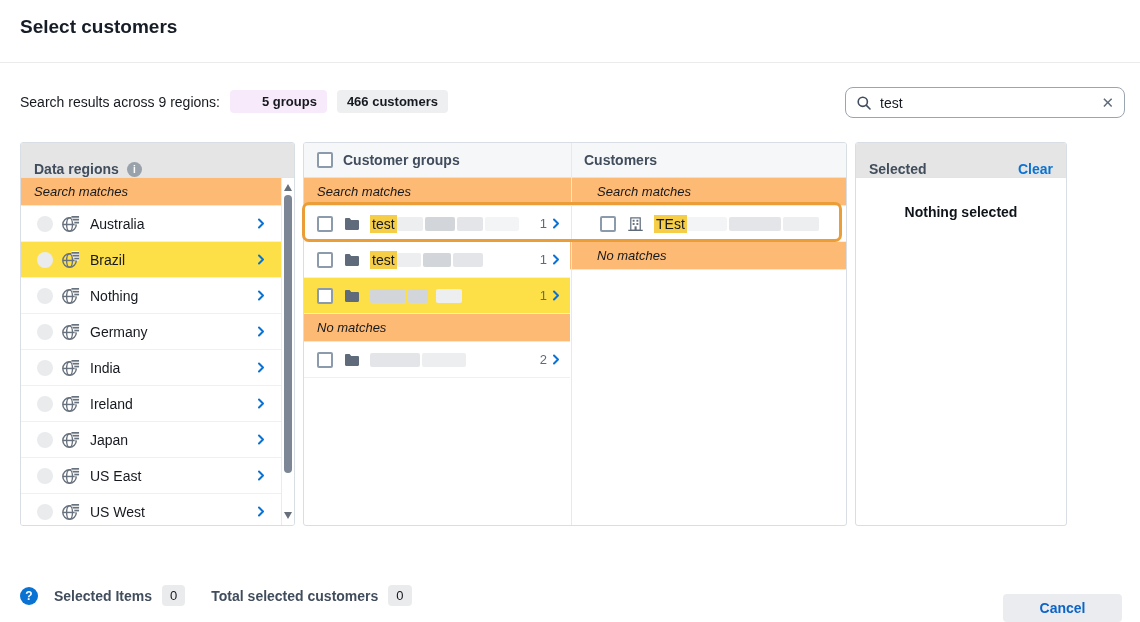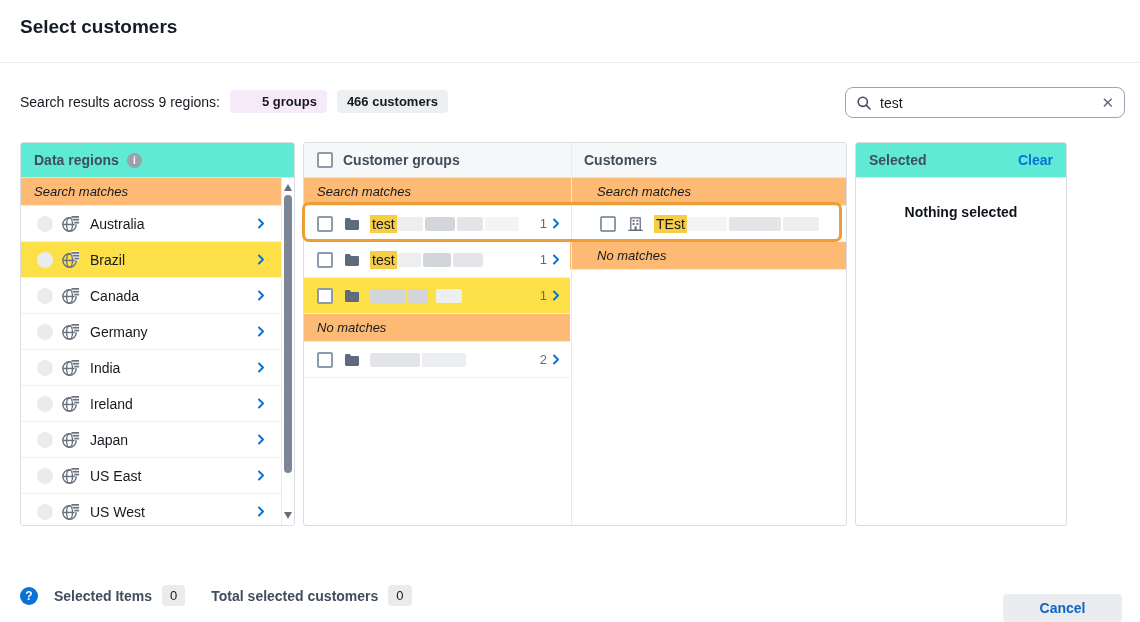--- a/index.html
+++ b/index.html
@@ -19,22 +19,22 @@
   .searchbox { top:87px; left:845px; width:280px; height:31px; border:1px solid #9aa5b1;
     border-radius:8px; background:#fff; display:flex; align-items:center; padding:0 10px; gap:8px; }
   .searchbox input { border:none; outline:none; flex:1; font-size:14px; font-family:inherit; color:#16191f; background:transparent; }
   .close-x { color:#5f6b7a; font-size:15px; cursor:pointer; line-height:1; }
 
   .panel { top:142px; height:384px; background:#fff; border:1px solid #d8dee4; border-radius:3px; overflow:hidden; }
   .panel-regions  { left:20px;  width:275px; }
   .panel-gc       { left:303px; width:544px; }
   .panel-selected { left:855px; width:212px; }
 
-  .panel-header { height:35px; background:#5eead4; border-bottom:1px solid #dfe4e8;
-    display:flex; align-items:center; padding:0 13px; font-size:14px; font-weight:700; color:#414d5c; }
+  .panel-header { height:35px; background:#e5e5e5; border-bottom:1px solid #dfe4e8;
+    display:flex; align-items:flex-end; padding:0 13px; font-size:14px; font-weight:700; color:#414d5c; }
 
   .subheader { height:28px; background:#fdba74; border-bottom:1px solid #e6eaee;
     display:flex; align-items:center; padding:0 13px; font-size:13px; color:#16191f;font-style:italic; }
 
   .row { height:36px; border-bottom:1px solid #eef1f3; display:flex; align-items:center; background:#fff; }
   .row-active { background:#fde047; }
 
   
   .regions-rows { width:calc(100% - 13px); }
   .radio { width:16px; height:16px; border-radius:50%; background:#e9ebed; margin-left:16px; flex:none; }
@@ -199,21 +199,21 @@
               <path d="M12.5 6 H19"></path>
               <path d="M14 9 H19"></path>
             </g>
             <g stroke="#68727e" stroke-width="1.8">
               <path d="M11 3 H19"></path>
               <path d="M12.5 6 H19"></path>
               <path d="M14 9 H19"></path>
             </g>
           </svg>
         </span>
-      <span class="row-label">Canada</span>
+      <span class="row-label">Nothing</span>
       <span class="chev">
           <svg width="8" height="11" viewBox="0 0 8 11">
             <path d="M2 1.5 l4 4 -4 4" stroke="#0972d3" stroke-width="2" fill="none" stroke-linecap="round" stroke-linejoin="round"></path>
           </svg>
         </span>
     </div>
 
     <div class="row">
       <span class="radio"></span>
       <span class="region-icon">

